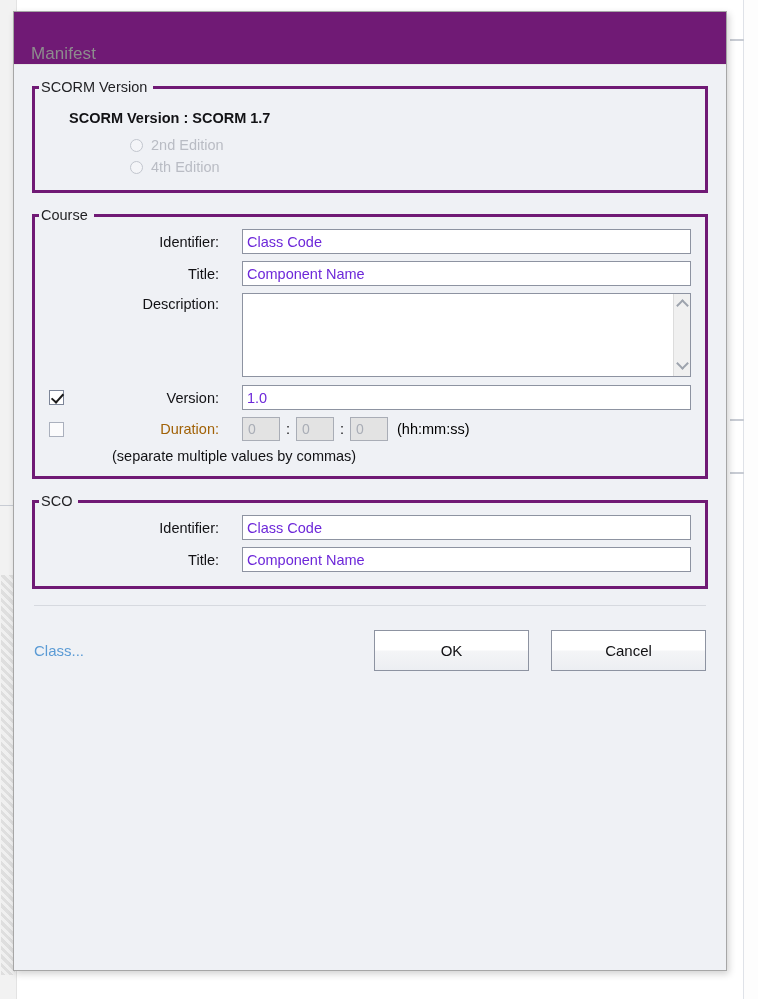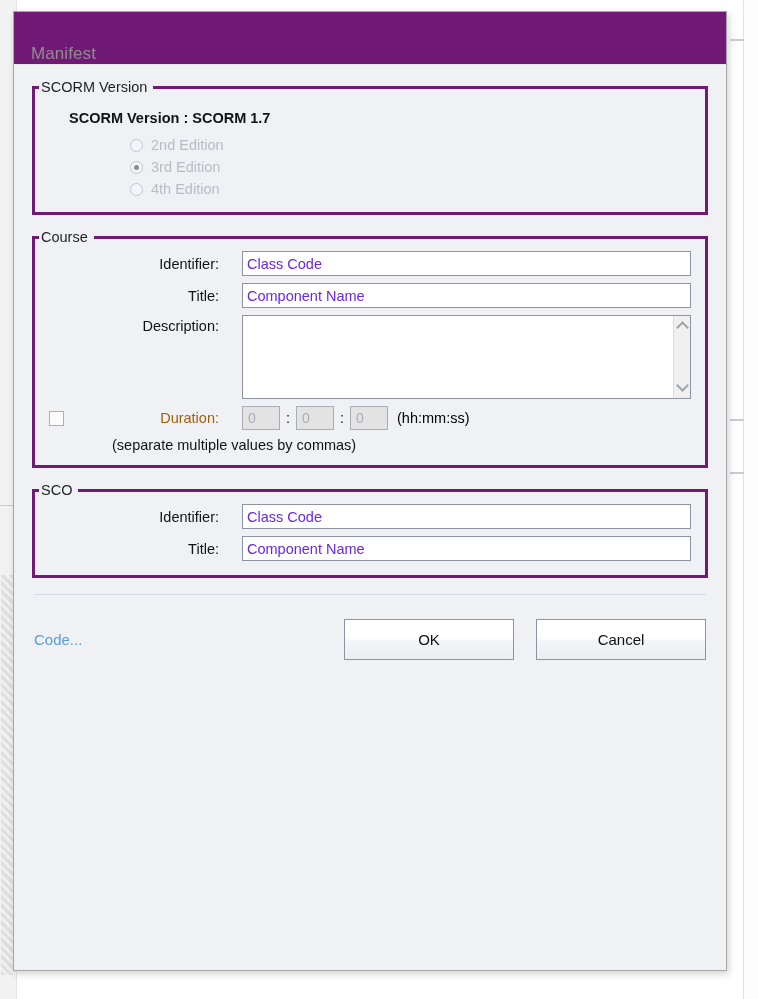--- a/index.html
+++ b/index.html
@@ -286,21 +286,21 @@
     padding: 24px 2px 0 2px;
   }
   .help-link {
     font-size: 15px;
     color: #5b9bd5;
     text-decoration: none;
     cursor: pointer;
   }
   .spacer { flex: 1; }
   .btn {
-    width: 170px;
+    width: 155px;
     height: 41px;
     border: 1px solid #8d93a1;
     background: linear-gradient(#ffffff 0%, #ffffff 48%, #f4f5f7 52%, #eceef2 100%);
     font-size: 15px;
     color: #101013;
     font-family: "Liberation Sans", sans-serif;
     cursor: pointer;
     box-sizing: border-box;
   }
   .btn + .btn { margin-left: 22px; }
@@ -330,24 +330,20 @@
     <fieldset class="group">
       <legend>SCORM Version</legend>
       <div class="group-inner">
         <div class="scorm-line">SCORM Version : SCORM 1.7</div>
 
         <div class="radio-row">
           <span class="radio"></span>
           <span class="radio-label">2nd Edition</span>
         </div>
 
-        <div class="radio-row">
-          <span class="radio checked"></span>
-          <span class="radio-label">3rd Edition</span>
-        </div>
 
         <div class="radio-row">
           <span class="radio"></span>
           <span class="radio-label">4th Edition</span>
         </div>
       </div>
     </fieldset>
 
     <fieldset class="group">
       <legend>Course</legend>
@@ -370,20 +366,27 @@
           <div class="label" style="padding-top:3px;">Description:</div>
           <div class="textarea-wrap">
             <div class="textarea-text"></div>
             <div class="ta-scroll">
               <span class="chev up"></span>
               <span class="chev down"></span>
             </div>
           </div>
         </div>
 
+        <div class="row" style="margin-top:8px;">
+          <div class="chk-cell">
+            <span class="checkbox checked"></span>
+          </div>
+          <div class="label">Version:</div>
+          <div class="field">1.0</div>
+        </div>
 
         <div class="row">
           <div class="chk-cell">
             <span class="checkbox disabled"></span>
           </div>
           <div class="label disabled">Duration:</div>
           <div class="dur-cell">
             <span class="spin">0</span>
             <span class="colon">:</span>
             <span class="spin">0</span>
@@ -412,20 +415,20 @@
           <div class="chk-cell"></div>
           <div class="label">Title:</div>
           <div class="field">Component Name</div>
         </div>
       </div>
     </fieldset>
 
     <div class="sep"></div>
 
     <div class="footer">
-      <a class="help-link">Code...</a>
+      <a class="help-link">Class...</a>
       <span class="spacer"></span>
       <button class="btn">OK</button>
       <button class="btn">Cancel</button>
     </div>
 
   </div>
 </div>
 
 </body></html>

